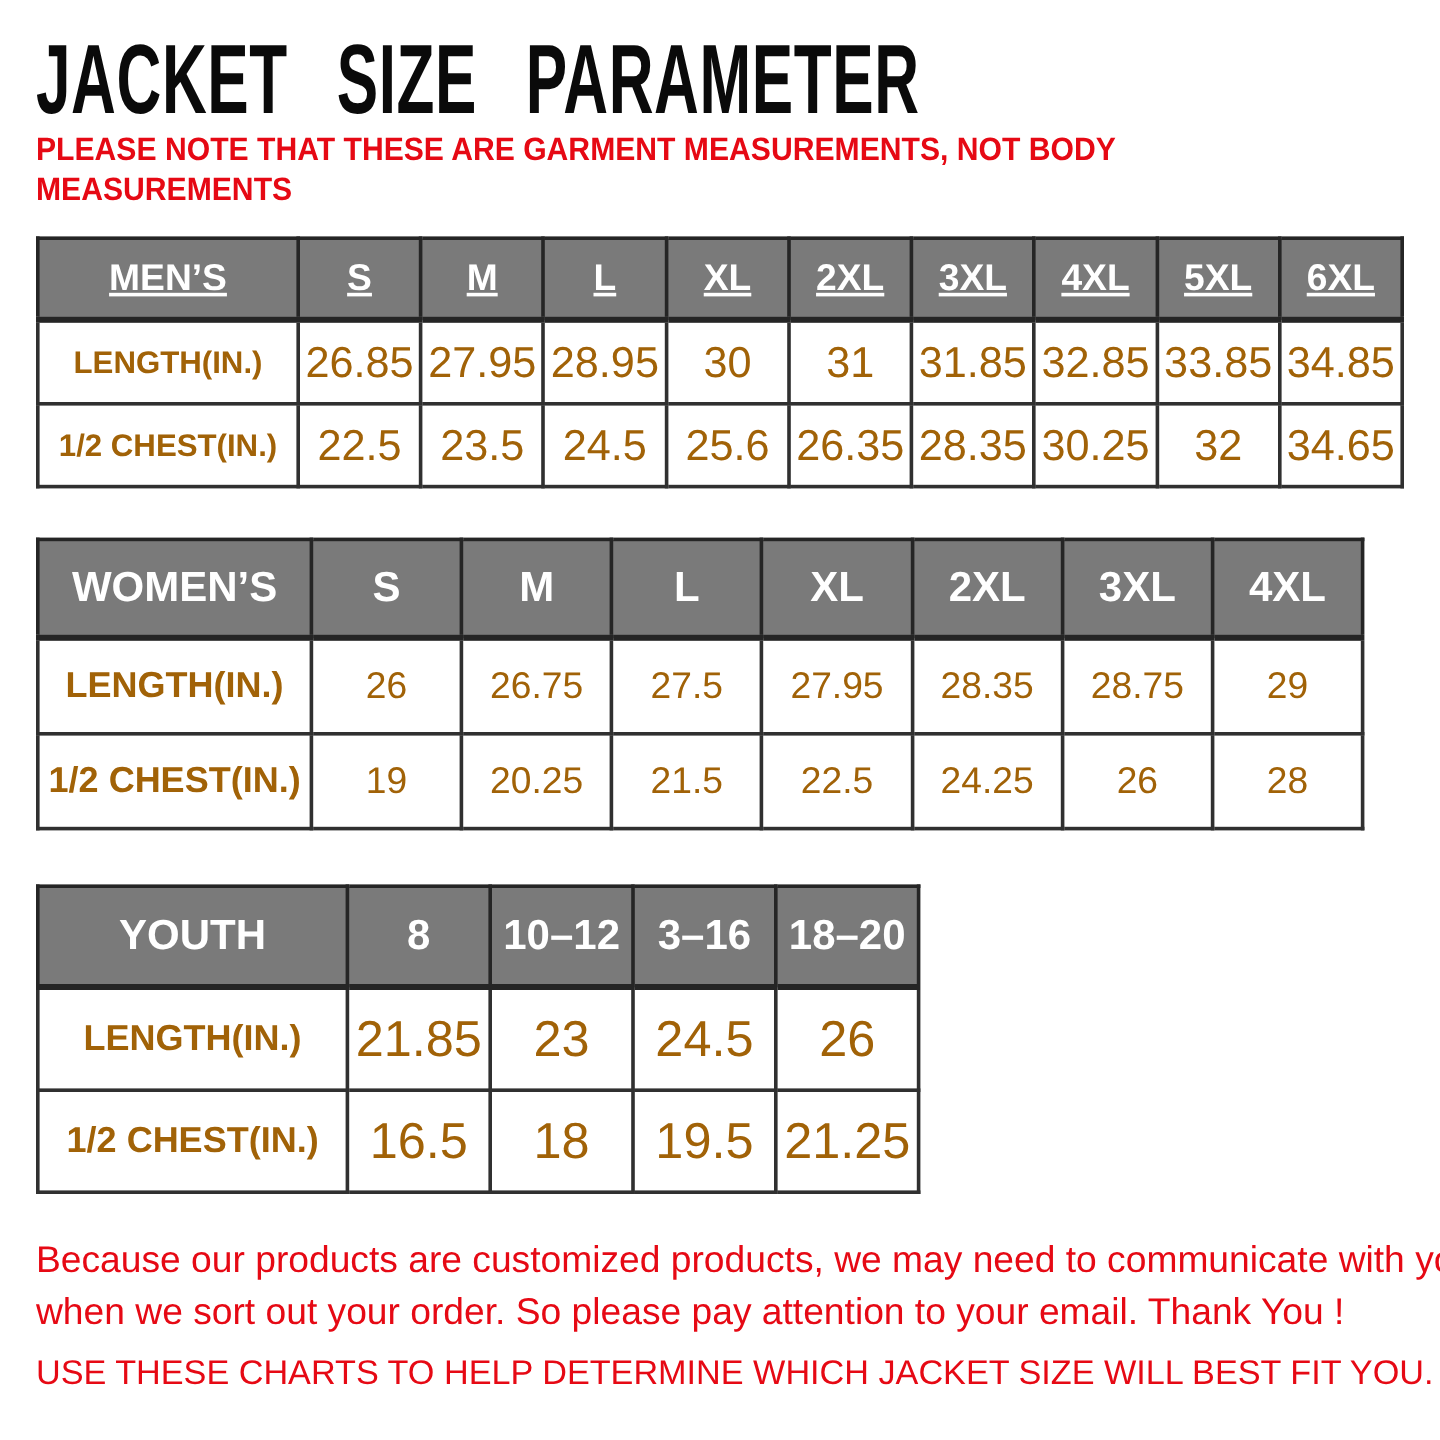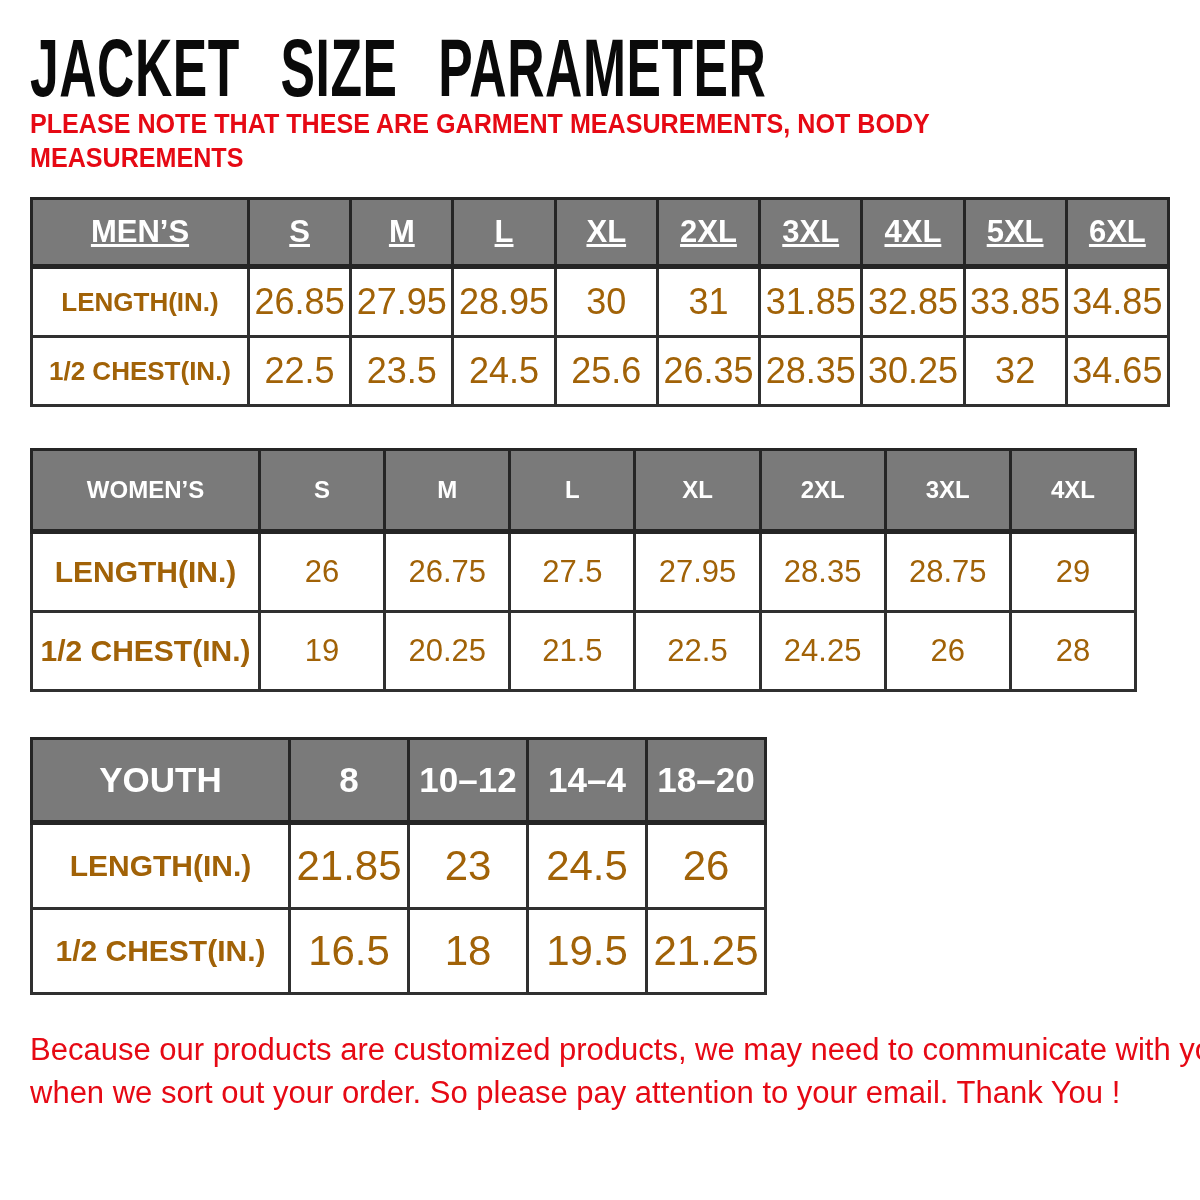--- a/index.html
+++ b/index.html
@@ -75,21 +75,21 @@
   }
   table.size-table td.lab { font-weight: bold; }
 
   .t-mens { left: 30px; top: 197px; width: 1140px; }
   .t-mens th { height: 64px; font-size: 31px; text-decoration: underline; }
   .t-mens td { height: 66px; font-size: 36px; }
   .t-mens th.lab, .t-mens td.lab { width: 214px; }
   .t-mens td.lab { font-size: 26px; }
 
   .t-womens { left: 30px; top: 448px; width: 1107px; }
-  .t-womens th { height: 78px; font-size: 24px; }
+  .t-womens th { height: 78px; font-size: 35px; }
   .t-womens td { height: 76px; font-size: 31px; }
   .t-womens th.lab, .t-womens td.lab { width: 225px; }
   .t-womens td.lab { font-size: 30px; }
 
   .t-youth { left: 30px; top: 737px; width: 737px; border-radius: 13px; }
   .t-youth th { height: 80px; font-size: 35px; }
   .t-youth td { height: 82px; font-size: 42px; }
   .t-youth th.lab, .t-youth td.lab { width: 255px; }
   .t-youth td.lab { font-size: 30px; }
 
@@ -199,21 +199,21 @@
     </tr>
   </tbody>
     </table>
 
   <table class="size-table t-youth">
     <tbody>
         <tr>
       <th class="lab">YOUTH</th>
       <th>8</th>
       <th>10–12</th>
-      <th>14–4</th>
+      <th>3–16</th>
       <th>18–20</th>
     </tr>
     <tr>
       <td class="lab">LENGTH(IN.)</td>
       <td>21.85</td>
       <td>23</td>
       <td>24.5</td>
       <td>26</td>
     </tr>
     <tr>
@@ -224,14 +224,15 @@
       <td>21.25</td>
     </tr>
   </tbody>
     </table>
 
   <div class="footer-para">
     <div>Because our products are customized products, we may need to communicate with you</div>
     <div>when we sort out your order. So please pay attention to your email. Thank You !</div>
   </div>
 
+  <div class="footer-advice">USE THESE CHARTS TO HELP DETERMINE WHICH JACKET SIZE WILL BEST FIT YOU.</div>
 
 </div>
 
 </body></html>

